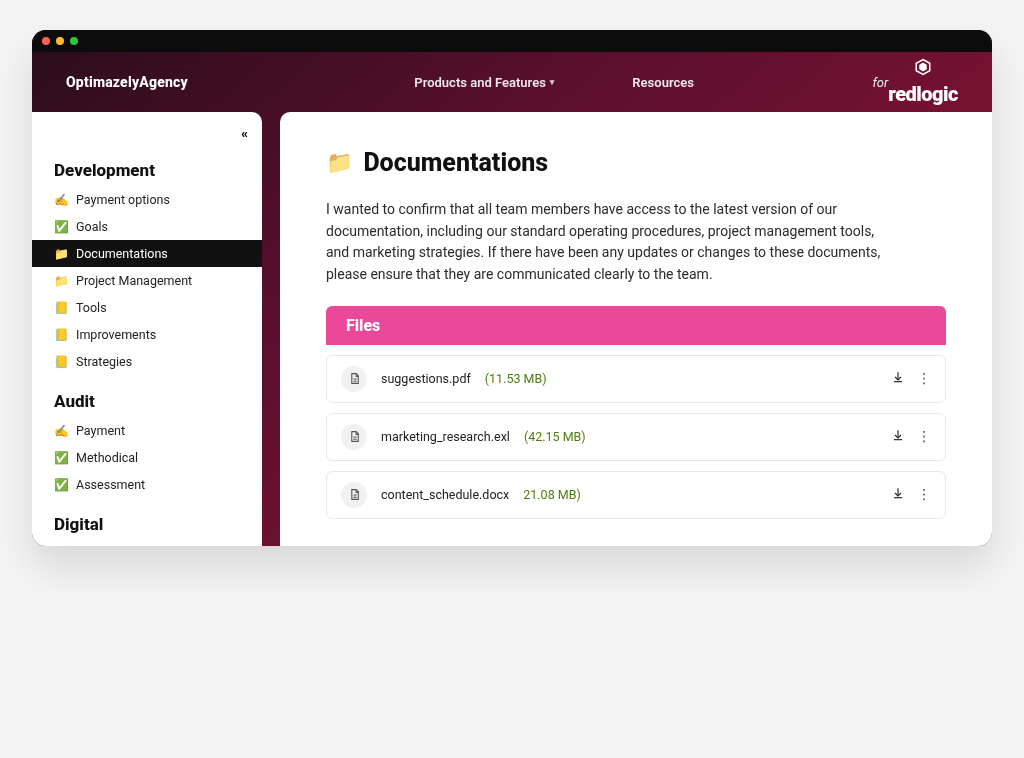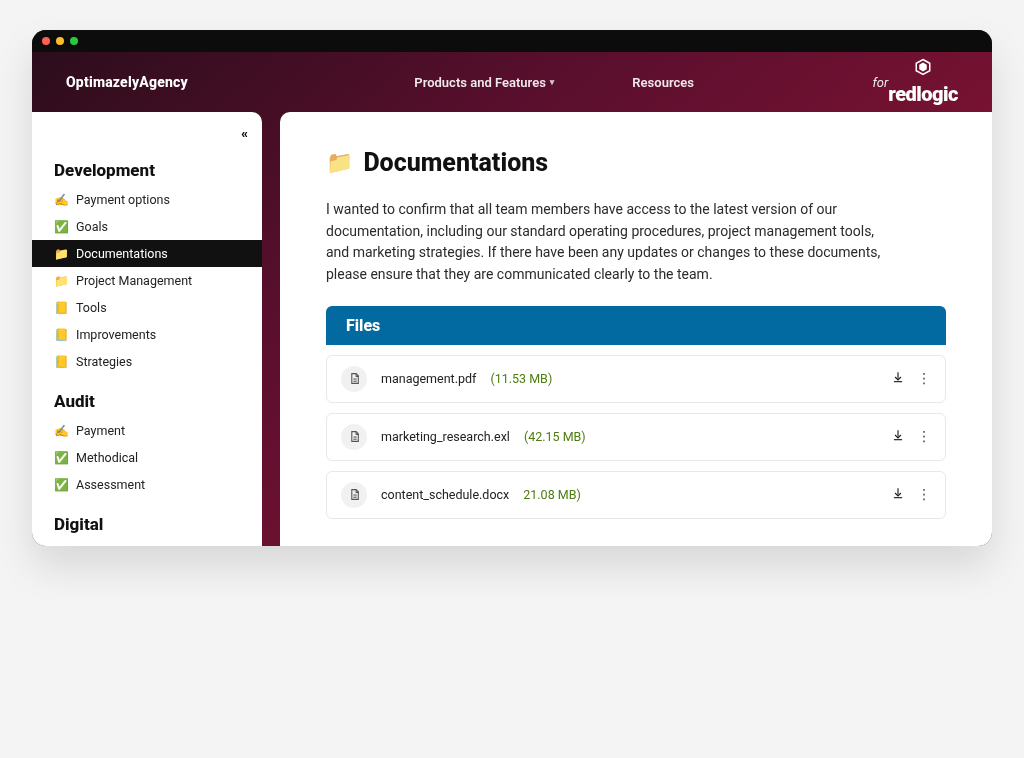--- a/index.html
+++ b/index.html
@@ -116,21 +116,21 @@
   .prose {
     margin-top: 22px;
     font-size: 14px;
     line-height: 1.55;
     color: #2b2b2b;
     max-width: 560px;
   }
   .prose p { margin-bottom: 16px; }
   .files-block { margin-top: 20px; }
   .files-header {
-    background:#0369a1;
+    background:#ec4899;
     color:#fff;
     font-weight: 800;
     font-size: 16px;
     padding: 10px 20px;
     border-radius: 6px 6px 0 0;
   }
   .file-row {
     display:flex; align-items:center;
     border:1px solid #e8e8e8;
     border-radius: 6px;
@@ -264,21 +264,21 @@
         <div id="file-list">
             <div class="file-row">
               <span class="file-icon">
                 <svg viewBox="0 0 24 24">
                   <path d="M7 3h8l4 4v14H7z"></path>
                   <path d="M15 3v5h5"></path>
                   <line x1="10" y1="13" x2="16" y2="13"></line>
                   <line x1="10" y1="17" x2="16" y2="17"></line>
                 </svg>
               </span>
-              <span class="file-name">management.pdf</span>
+              <span class="file-name">suggestions.pdf</span>
               <span class="file-size">(11.53 MB)</span>
               <span class="file-actions">
                 <span class="dl-icon"><svg viewBox="0 0 24 24">
                     <path d="M12 4v11"></path>
                     <path d="M7 12l5 5 5-5"></path>
                     <path d="M5 20h14"></path>
                   </svg></span>
                 <span class="kebab">⋮</span>
               </span>
             </div>

